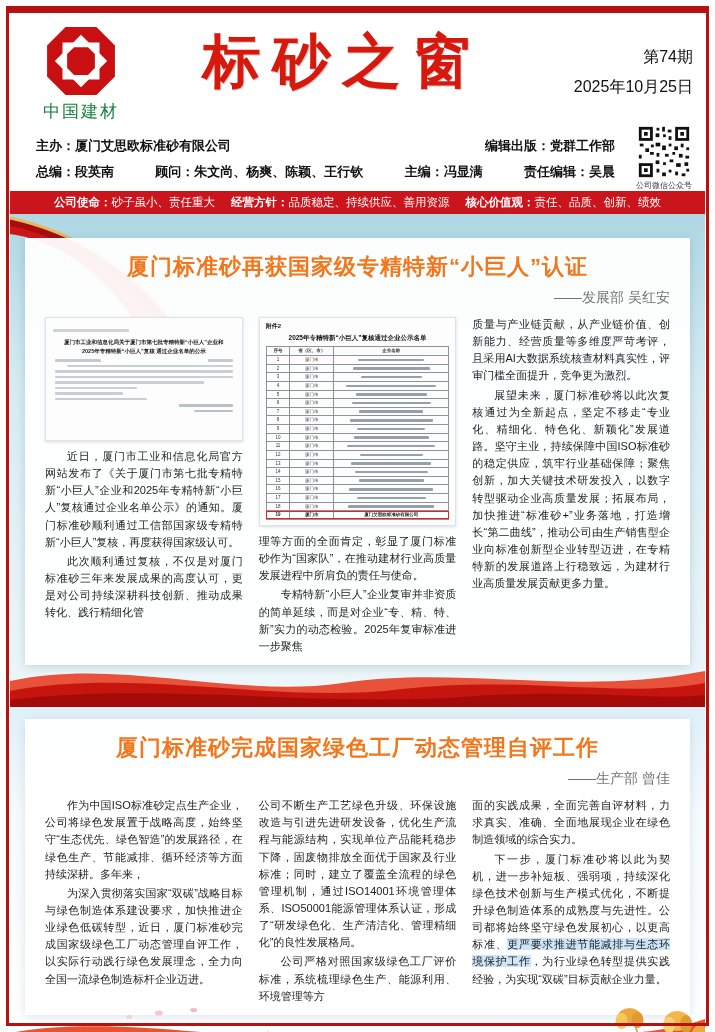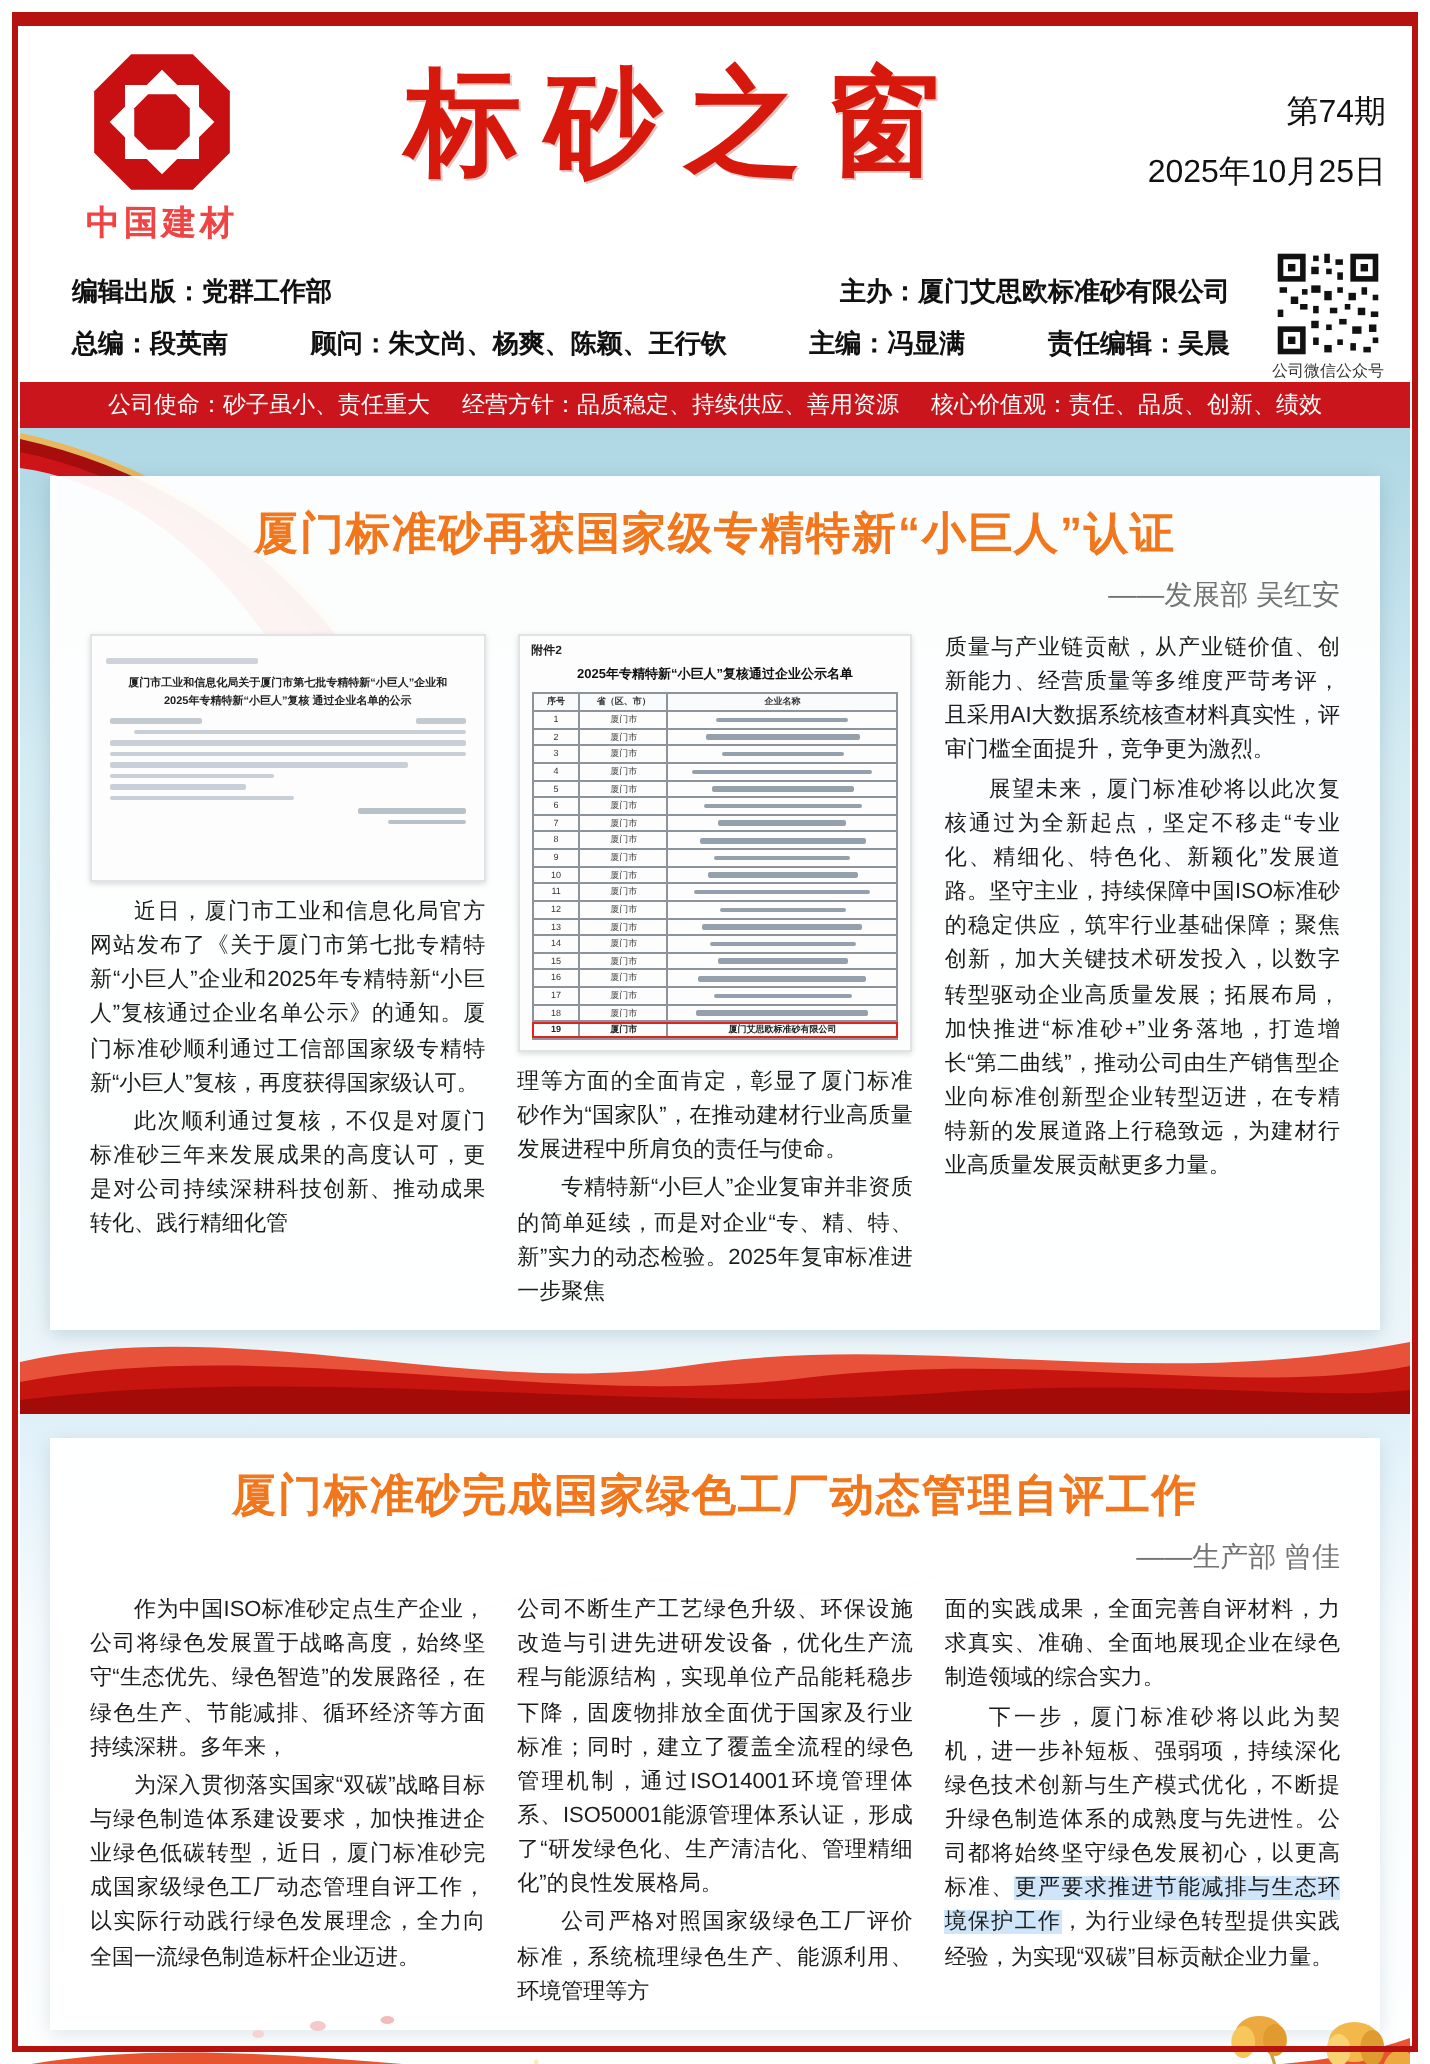--- a/index.html
+++ b/index.html
@@ -12,42 +12,42 @@
     position:absolute; inset:6px; z-index:60; pointer-events:none;
     border:3px solid #b51210; border-top-width:7px;
   }
   .content { position:absolute; top:10px; left:10px; right:10px; bottom:10px; display:flex; flex-direction:column; }
 
   
   .header { position:relative; padding:8px 12px 2px; background:#fff; }
   .header-top { display:flex; align-items:flex-start; }
   .logo-block { width:118px; text-align:center; padding-top:6px; }
   .logo-block svg { width:74px; height:74px; display:block; margin:0 auto; }
-  .logo-text { color:#ef4444; font-weight:700; font-size:17px; letter-spacing:2px; margin-top:2px;text-align:center; }
+  .logo-text { color:#15803d; font-weight:400; font-size:17px; letter-spacing:2px; margin-top:2px;text-align:center; }
   .masthead {
     flex:1; text-align:center; color:#d6190c; font-weight:800;
     font-family:"DejaVu Serif", serif; font-size:58px; letter-spacing:12px;
     padding-top:12px; line-height:1.1; text-shadow:1px 1px 0 rgba(150,20,10,.25);
     white-space:nowrap;
   }
   .issue-block { width:148px; text-align:right; padding-top:24px; font-size:16px; color:#111; line-height:1.9; }
   .qr-block { position:absolute; right:8px; bottom:0px; width:66px; text-align:center; }
   .qr-block svg { width:54px; height:54px; display:block; margin:0 auto; background:#fff; }
   .qr-caption { font-size:8px; color:#333; margin-top:1px; white-space:nowrap; }
   .info { margin:10px 78px 4px 14px; font-size:13px; color:#111; }
   .info-row { display:flex; justify-content:space-between; line-height:2.0; flex-wrap:nowrap; }
   .info-item { white-space:nowrap; font-weight:700; }
   .info-item b { font-weight:700; }
 
   
   .values-banner {
     background:#c9151b; color:#fff; display:flex; justify-content:center; align-items:center;
     gap:16px; padding:4px 6px; font-size:11.5px; white-space:nowrap;
   }
-  .vb-item b { font-weight:400; }
+  .vb-item b { font-weight:700; }
   .vb-item span { font-weight:500; }
 
   
   .section1 {
     position:relative;
     background:linear-gradient(180deg,#aed7e4 0%,#d6ecf3 35%,#eef7fa 100%);
     padding:24px 15px 0;
   }
   .ribbon-tl { position:absolute; top:0; left:0; width:215px; height:112px; z-index:1; }
   .card {
@@ -129,22 +129,22 @@
       </div>
       <div class="masthead">标砂之窗</div>
       <div class="issue-block">
         <div>第74期</div>
         <div>2025年10月25日</div>
       </div>
     </div>
 
     <div class="info">
       <div class="info-row">
+          <span class="info-item"><b>主办：</b><span>厦门艾思欧标准砂有限公司</span></span>
           <span class="info-item"><b>编辑出版：</b><span>党群工作部</span></span>
-          <span class="info-item"><b>主办：</b><span>厦门艾思欧标准砂有限公司</span></span>
         </div>
       <div class="info-row">
           <span class="info-item"><b>总编：</b><span>段英南</span></span>
           <span class="info-item"><b>顾问：</b><span>朱文尚、杨爽、陈颖、王行钦</span></span>
           <span class="info-item"><b>主编：</b><span>冯显满</span></span>
           <span class="info-item"><b>责任编辑：</b><span>吴晨</span></span>
         </div>
     </div>
 
     <div class="qr-block">

